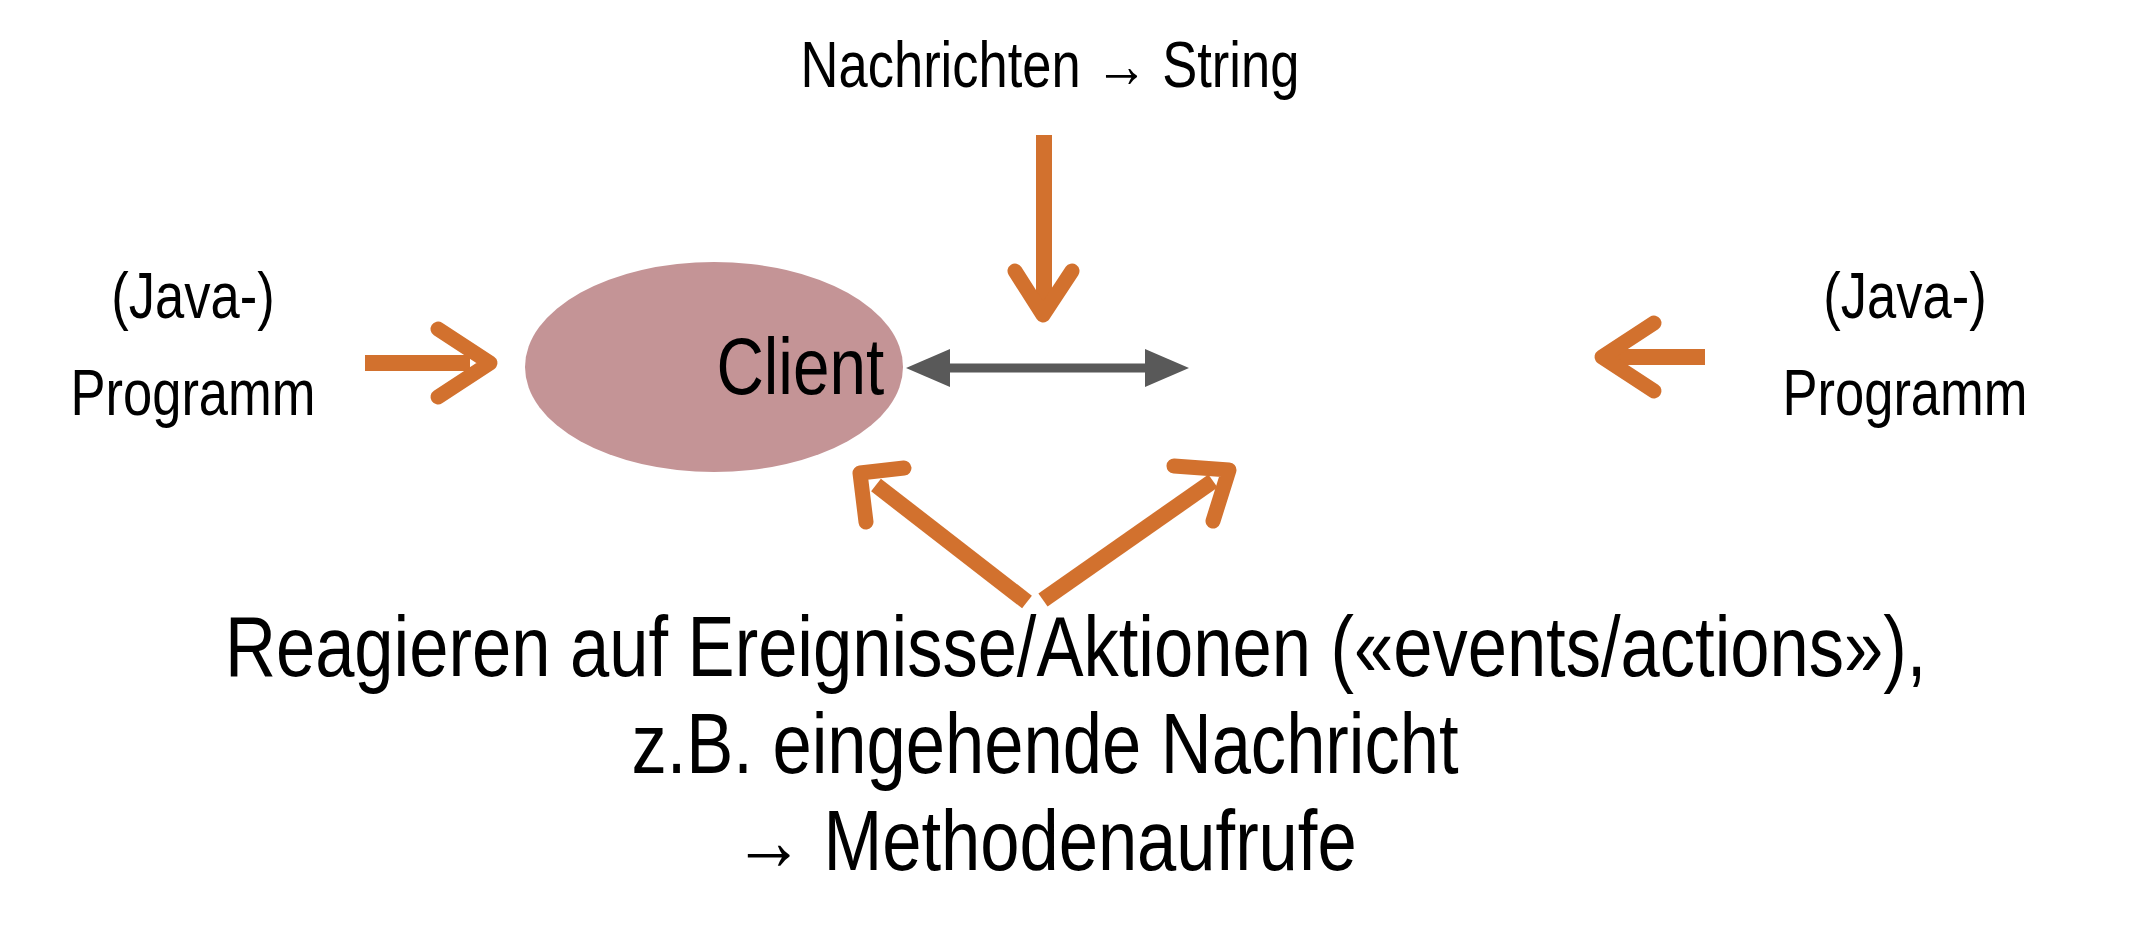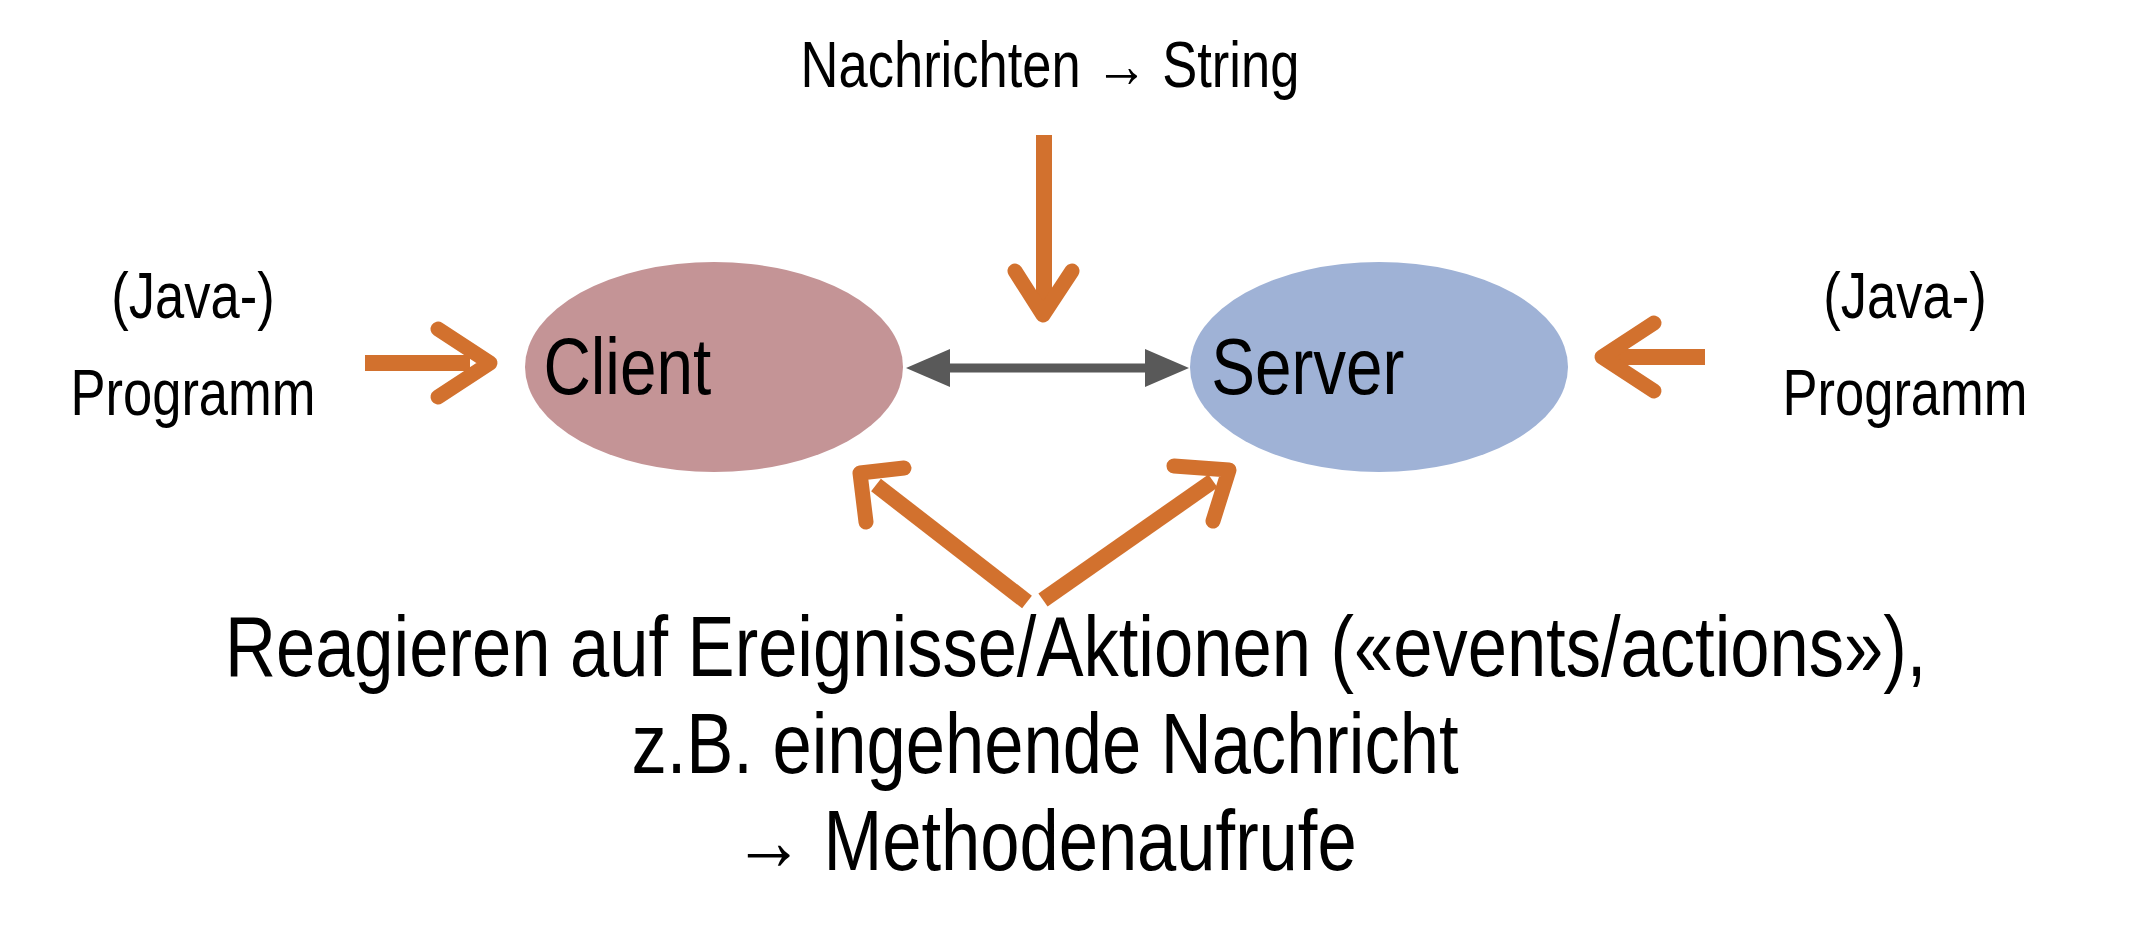--- a/index.html
+++ b/index.html
@@ -24,21 +24,21 @@
   .txt{position:absolute;text-align:center;white-space:nowrap;transform:scaleX(0.82);}
   .top-label{left:350px;top:20px;width:1400px;font-size:64px;line-height:90px;}
   .side-label{width:400px;font-size:64px;line-height:97px;}
   .side-label.left{left:-7px;top:248px;}
   .side-label.right{left:1705px;top:248px;}
   .bottom-caption{left:45px;top:598px;width:2000px;font-size:86px;line-height:97px;}
   .node{
     position:absolute;
     width:378px;height:210px;
     border-radius:50%;
-    display:flex;align-items:center;justify-content:flex-start;
+    display:flex;align-items:center;justify-content:flex-end;
   }
   .node.client{left:525px;top:262px;background:var(--c-client_fill);}
   .node.server{left:1190px;top:262px;background:var(--c-server_fill);}
   .node-label{font-size:80px;transform:scaleX(0.82);white-space:nowrap;}
   .orange-shaft{stroke:var(--c-orange);stroke-width:16;fill:none;stroke-linecap:butt;}
   .orange-head{stroke:var(--c-orange);stroke-width:15;fill:none;stroke-linecap:round;stroke-linejoin:round;}
   .gray-shaft{stroke:var(--c-gray);stroke-width:9;fill:none;}
   .gray-head{fill:var(--c-gray);stroke:none;}
 </style>
 </head>
@@ -89,23 +89,20 @@
 
   <div class="txt side-label right">
     <span>(Java-)</span><br>
     <span>Programm</span>
   </div>
 
   <div class="node client">
     <span class="node-label">Client</span>
   </div>
 
-  <div class="node server">
-    <span class="node-label">Server</span>
-  </div>
 
   <div class="txt bottom-caption">
     <span>Reagieren auf Ereignisse/Aktionen («events/actions»),</span><br>
     <span>z.B. eingehende Nachricht</span><br>
     <span>→ Methodenaufrufe</span>
   </div>
 
 </div>
 
 </body></html>

